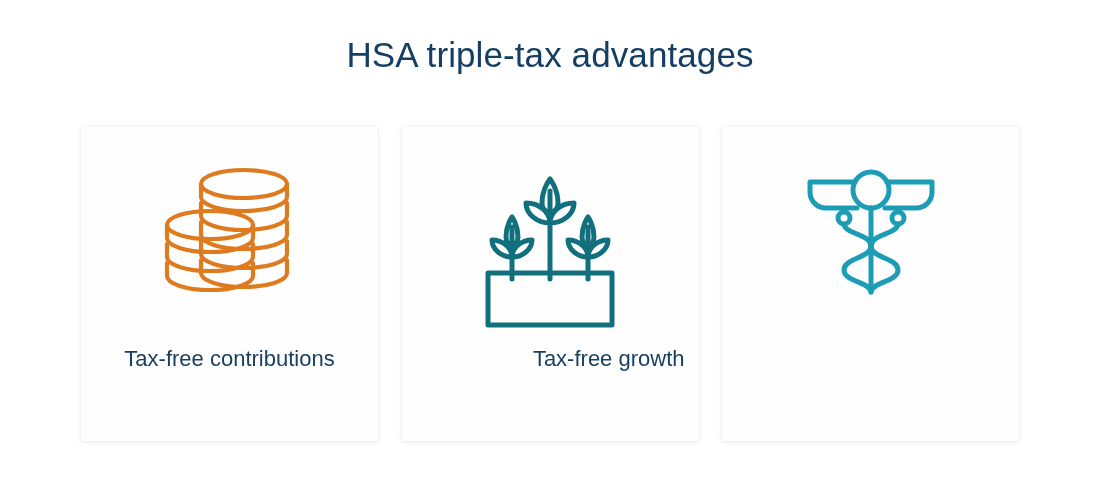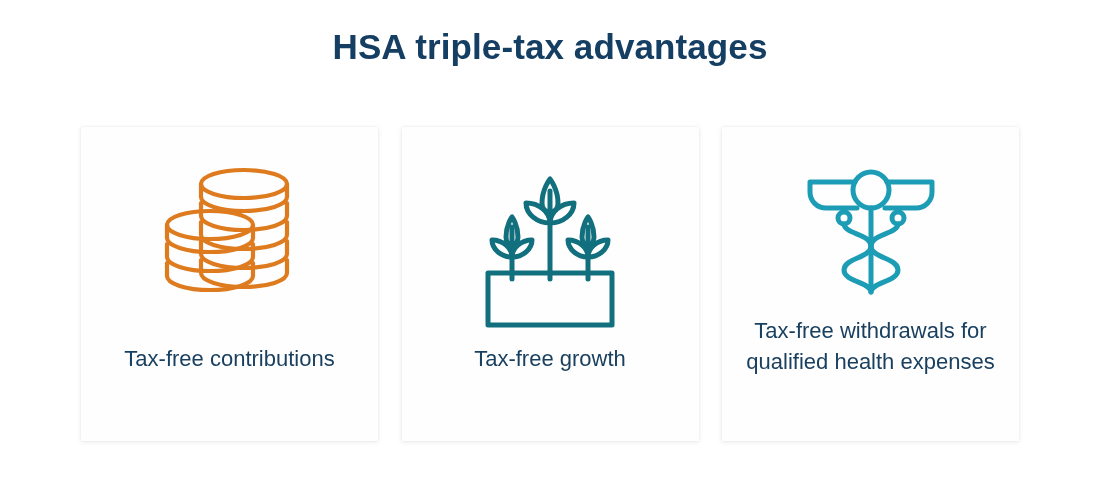--- a/index.html
+++ b/index.html
@@ -14,26 +14,26 @@
     overflow: hidden;
   }
   .page {
     position: relative;
     width: 1100px;
     height: 499px;
     background: #ffffff;
   }
   .page-title {
     position: absolute;
-    top: 25px;
+    top: 33px;
     left: 0;
     width: 1100px;
     text-align: center;
     font-size: 35px;
-    font-weight: 700;
+    font-weight: 400;
     color: #153e63;
     letter-spacing: 0.1px;
     line-height: 44px;
   }
   .cards {
     position: absolute;
     top: 127px;
     left: 81px;
     width: 938px;
     height: 314px;
@@ -63,21 +63,21 @@
     left: 14px;
     right: 14px;
     top: 196px;
     text-align: center;
     font-size: 22px;
     line-height: 31px;
     color: #1a4060;
     font-weight: 400;
   }
   .card-label.two-line { top: 216px; }
-  .card-label.one-line { top: 216px; }
+  .card-label.one-line { top: 216px; text-align: right; }
   .card-label.three-line { top: 188px; }
   svg { display: block; overflow: visible; }
 </style>
 </head>
 <body>
 
 <div class="page">
 
   <div class="page-title">HSA triple-tax advantages</div>
 
@@ -140,17 +140,16 @@
 
           <path d="M75 42 V122"></path>
 
           <circle cx="48" cy="52" r="6"></circle>
           <path d="M48 58 c0 10 27 10 27 22 c0 12 -27 12 -27 24 c0 12 27 12 27 22"></path>
 
           <circle cx="102" cy="52" r="6"></circle>
           <path d="M102 58 c0 10 -27 10 -27 22 c0 12 27 12 27 24 c0 12 -27 12 -27 22"></path>
         </svg>
       </div>
-      <div class="card-label three-line">Tax-free withdrawals for qualified health expenses</div>
     </div>
 
   </div>
 </div>
 
 </body></html>

